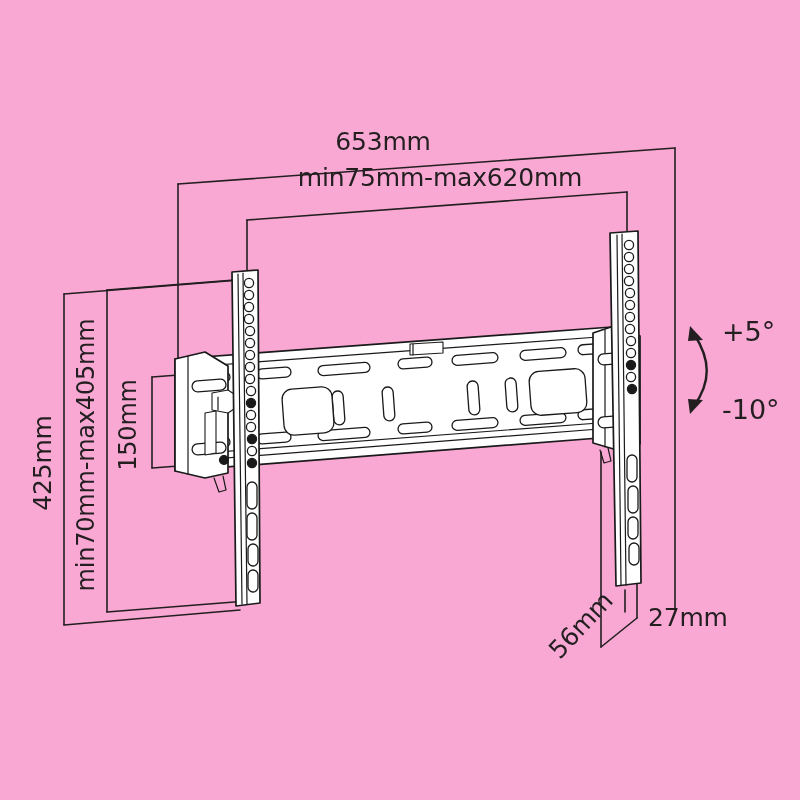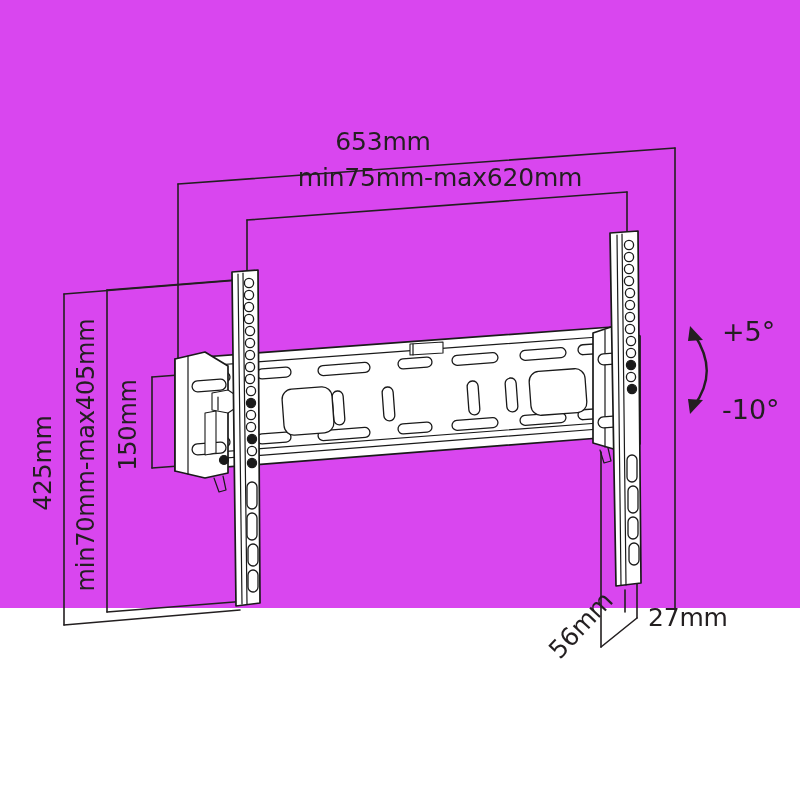--- a/index.html
+++ b/index.html
@@ -10,22 +10,22 @@
   }
   body {
     width: 800px;
     height: 800px;
     font-family: "DejaVu Sans", sans-serif;
     overflow: hidden;
   }
   #diagram-root {
     position: relative;
     width: 800px;
-    height: 608px;
-    background: #d946ef;
+    height: 800px;
+    background: #f9a8d4;
   }
   svg.drawing {
     display: block;
     width: 800px;
     height: 800px;
   }
   .dim-line {
     fill: none;
     stroke: #231f20;
     stroke-width: 1.6;

